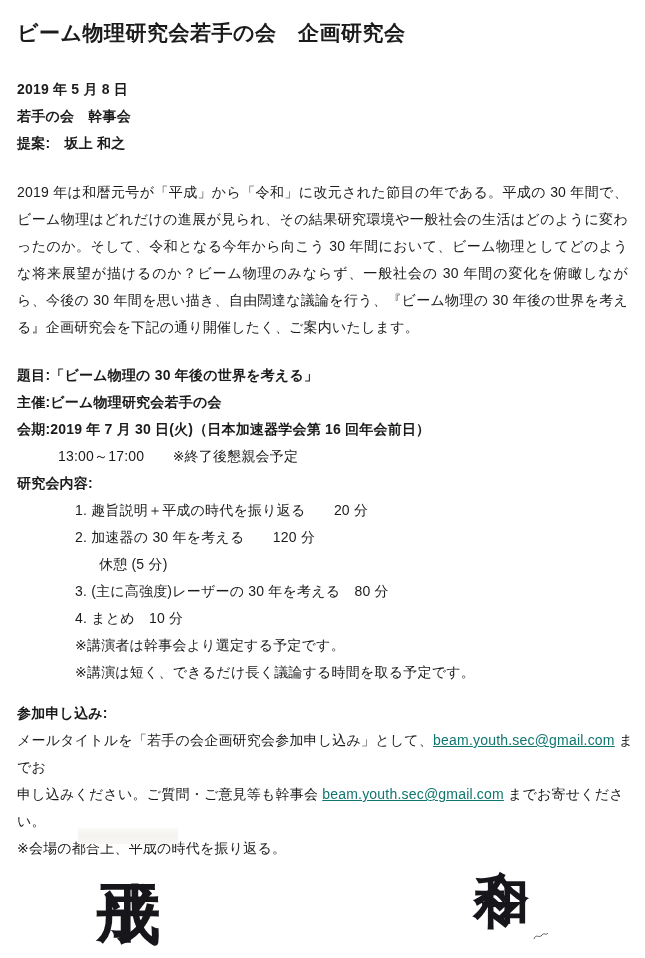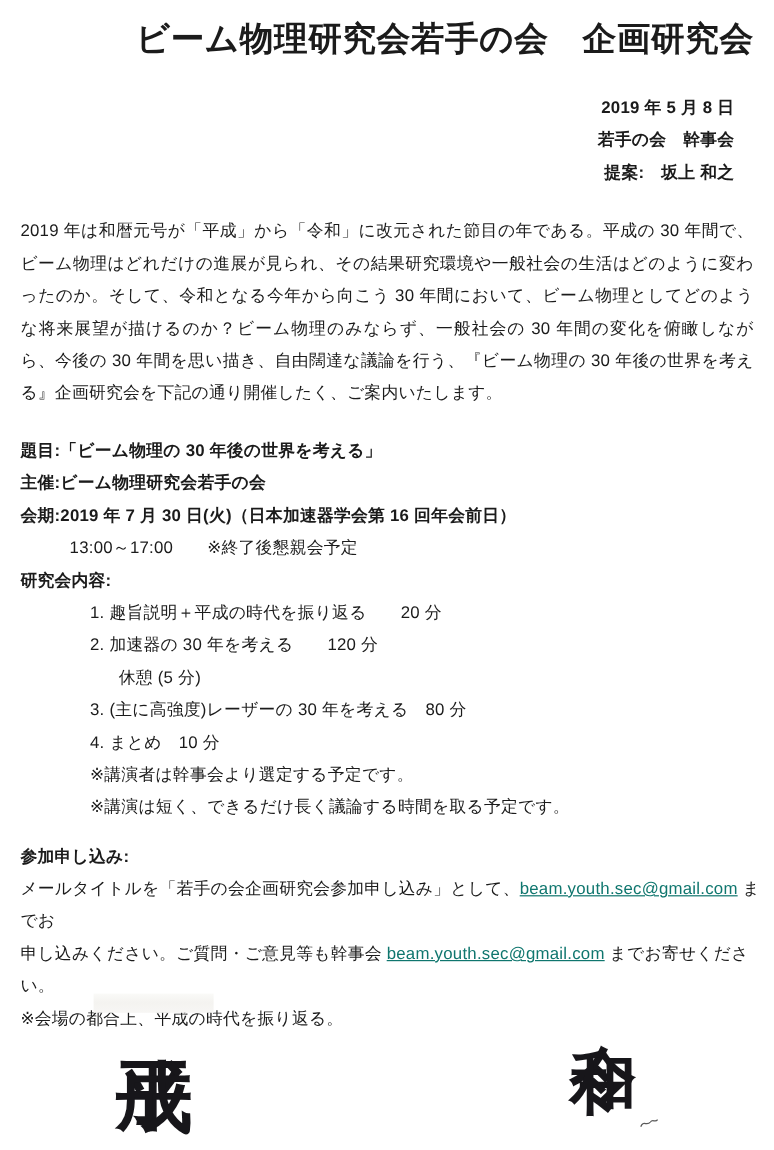--- a/index.html
+++ b/index.html
@@ -12,31 +12,29 @@
     color: #1b1b1b;
     font-family: "Liberation Sans", "DejaVu Sans", sans-serif;
     font-size: 14px;
     line-height: 27px;
     letter-spacing: 0.2px;
     overflow: hidden;
   }
   .content { padding: 14px 17px 0 17px; }
 
   .doc-title {
-    font-size: 28px;
+    font-size: 21px;
     font-weight: 700;
     line-height: 30px;
     margin-top: 4px;
     letter-spacing: 0.5px;
-    text-align: right;
   }
 
   .header-block {
-    margin: 28px 16px 0 0;
-    text-align: right;
+    margin: 28px 32px 0 0;
     font-weight: 600;
   }
 
   .intro {
     margin-top: 22px;
     width: 611px;
     text-align: justify;
   }
 
   .details { margin-top: 21px; }

